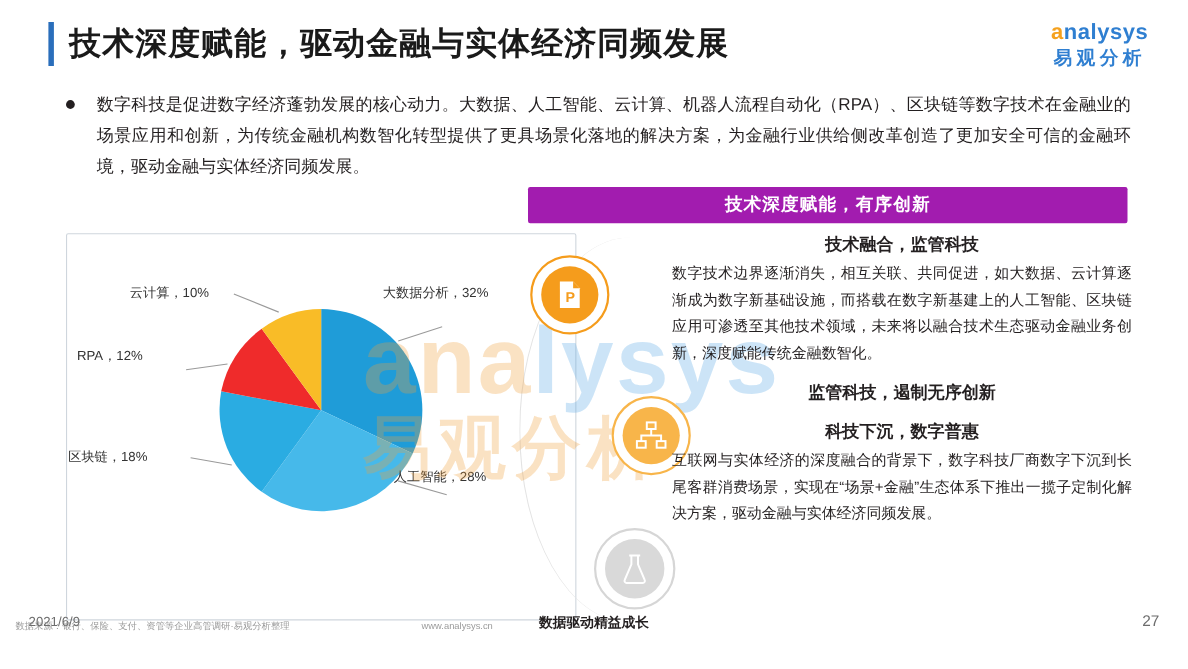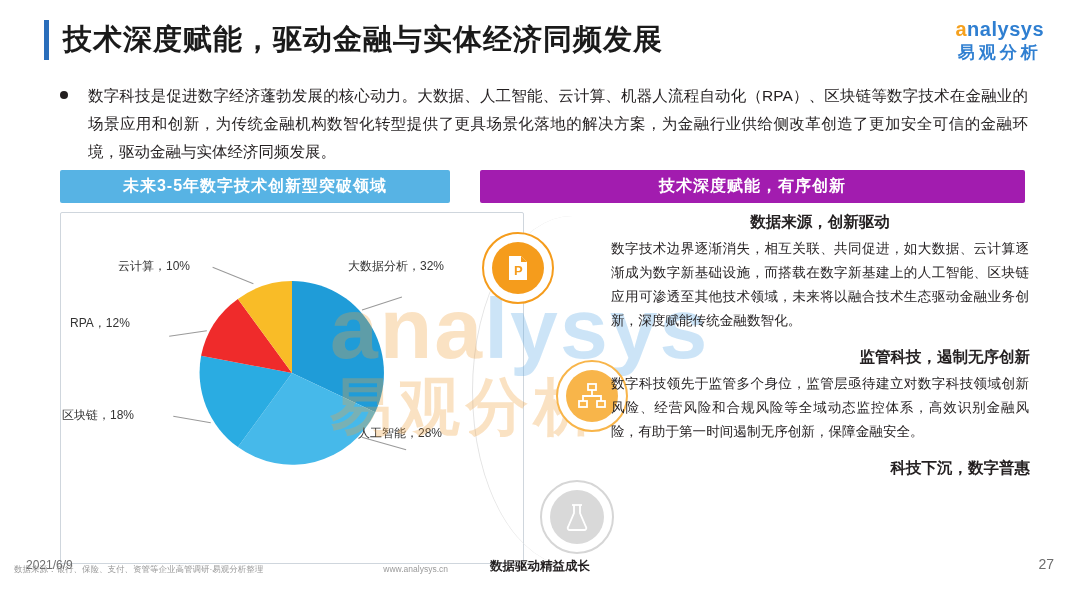--- a/index.html
+++ b/index.html
@@ -70,21 +70,21 @@
   .lbl-ai{left:358px;top:425px;}
   .lbl-chain{left:62px;top:407px;}
   .lbl-rpa{left:70px;top:315px;}
   .lbl-cloud{left:118px;top:258px;}
   .leader{position:absolute;background:#9a9a9a;height:1px;}
 
   
   .right-col{position:absolute;left:610px;top:212px;width:420px;}
   .blk{margin-bottom:10px;}
   .blk h3{
-    margin:0 0 4px 0;font-size:15.5px;font-weight:bold;color:#231f20;text-align:right;
+    margin:0 0 4px 0;font-size:15.5px;font-weight:bold;color:#231f20;text-align:center;
   }
   .blk p{
     margin:1px;font-size:13.6px;line-height:24px;color:#231f20;text-align:justify;
   }
   .blk-1 h3{text-align:center;}
   .blk-2{margin-top:14px;}
   .blk-3{margin-top:14px;}
 
   
   .circ{
@@ -134,21 +134,20 @@
   <div class="logo">
     <div class="logo-main"><span class="a">a</span><span>nalysys</span></div>
     <div class="logo-sub">易观分析</div>
   </div>
 
   <div class="bullet-row">
     <div class="bullet-dot"></div>
     <div class="bullet-text">数字科技是促进数字经济蓬勃发展的核心动力。大数据、人工智能、云计算、机器人流程自动化（RPA）、区块链等数字技术在金融业的场景应用和创新，为传统金融机构数智化转型提供了更具场景化落地的解决方案，为金融行业供给侧改革创造了更加安全可信的金融环境，驱动金融与实体经济同频发展。</div>
   </div>
 
-  <div class="hdr hdr-left">未来3-5年数字技术创新型突破领域</div>
   <div class="hdr hdr-right">技术深度赋能，有序创新</div>
 
   <div class="chart-card">
     <div class="chart-area">
       <svg width="462" height="312" viewBox="0 0 462 312">
 
         <path d="M231 160 L231 68 A92 92 0 0 1 314.2 199.2 Z" fill="#1f9cd8"></path>
 
         <path d="M231 160 L314.2 199.2 A92 92 0 0 1 176.9 234.1 Z" fill="#46b9ea"></path>
 
@@ -210,29 +209,29 @@
     <div class="inner">
       <svg width="26" height="30" viewBox="0 0 26 30" fill="none" stroke="#fff" stroke-width="1.8">
         <path d="M10 3v8L4 25a2 2 0 0 0 2 3h14a2 2 0 0 0 2-3l-6-14V3"></path>
         <path d="M8 3h10"></path>
       </svg>
     </div>
   </div>
 
   <div class="right-col">
     <div class="blk blk-1">
-      <h3>数据来源，创新驱动</h3>
+      <h3>技术融合，监管科技</h3>
       <p>数字技术边界逐渐消失，相互关联、共同促进，如大数据、云计算逐渐成为数字新基础设施，而搭载在数字新基建上的人工智能、区块链应用可渗透至其他技术领域，未来将以融合技术生态驱动金融业务创新，深度赋能传统金融数智化。</p>
     </div>
     <div class="blk blk-2">
       <h3>监管科技，遏制无序创新</h3>
-      <p>数字科技领先于监管多个身位，监管层亟待建立对数字科技领域创新风险、经营风险和合规风险等全域动态监控体系，高效识别金融风险，有助于第一时间遏制无序创新，保障金融安全。</p>
     </div>
     <div class="blk blk-3">
       <h3>科技下沉，数字普惠</h3>
+      <p>互联网与实体经济的深度融合的背景下，数字科技厂商数字下沉到长尾客群消费场景，实现在“场景+金融”生态体系下推出一揽子定制化解决方案，驱动金融与实体经济同频发展。</p>
     </div>
   </div>
 
   <div class="footer">
     <div class="date">2021/6/9</div>
     <div class="center">数据驱动精益成长</div>
     <div class="page">27</div>
   </div>
 
 </div>

